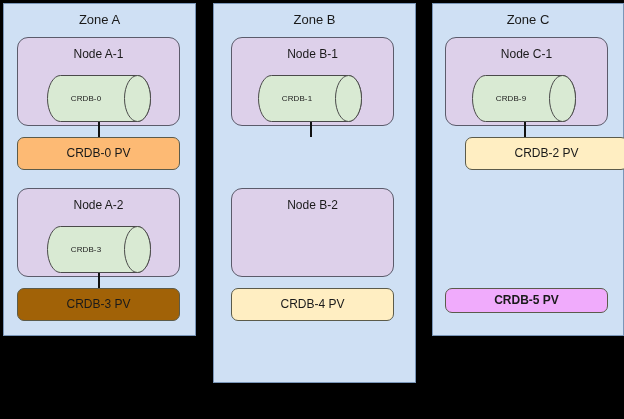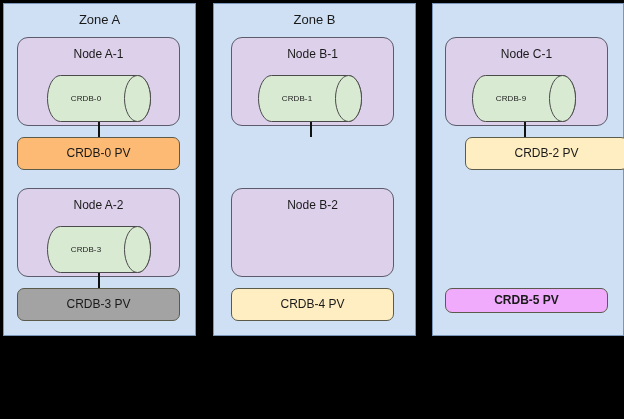--- a/index.html
+++ b/index.html
@@ -128,45 +128,46 @@
           <path d="M 90.5 0.5 L 13.5 0.5 A 13 23 0 0 0 13.5 46.5 L 90.5 46.5 A 13 23 0 0 0 90.5 0.5 Z" fill="#d9ead3" stroke="#4a4a4a" stroke-width="1"></path>
           <ellipse cx="90.5" cy="23.5" rx="13" ry="23" fill="#d9ead3" stroke="#4a4a4a" stroke-width="1"></ellipse>
         </svg>
         <div class="pod-label">CRDB-3</div>
       </div>
       <div class="connector" style="left: 94px; top: 118px; height: 15px; border-left-color: rgb(17, 17, 17);"></div>
       <div class="pv" style="left: 13px; top: 133px; width: 163px; height: 33px; background: #fdba74; border-color: rgb(91, 91, 75);">
         <span class="pv-label">CRDB-0 PV</span>
       </div>
       <div class="connector" style="left: 94px; top: 269px; height: 15px; border-left-color: rgb(17, 17, 17);"></div>
-      <div class="pv" style="left: 13px; top: 284px; width: 163px; height: 33px; background: #a3a3a3; border-color: rgb(91, 91, 75);">
+      <div class="pv" style="left: 13px; top: 284px; width: 163px; height: 33px; background: #a16207; border-color: rgb(91, 91, 75);">
         <span class="pv-label">CRDB-3 PV</span>
       </div>
     </div>
-    <div class="zone" style="left: 213px; top: 3px; width: 203px; height: 333px; background: rgb(207, 224, 244); border-color: rgb(122, 150, 184);">
+    <div class="zone" style="left: 213px; top: 3px; width: 203px; height: 380px; background: rgb(207, 224, 244); border-color: rgb(122, 150, 184);">
       <div class="zone-title">Zone B</div>
       <div class="node" style="left: 17px; top: 33px; width: 163px; height: 89px; background: rgb(221, 208, 234); border-color: rgb(91, 91, 107);">
         <div class="node-title">Node B-1</div>
       </div>
       <div class="pod" style="left: 44px; top: 71px; width: 104px; height: 47px;">
         <svg width="104" height="47" viewBox="0 0 104 47">
           <path d="M 90.5 0.5 L 13.5 0.5 A 13 23 0 0 0 13.5 46.5 L 90.5 46.5 A 13 23 0 0 0 90.5 0.5 Z" fill="#d9ead3" stroke="#4a4a4a" stroke-width="1"></path>
           <ellipse cx="90.5" cy="23.5" rx="13" ry="23" fill="#d9ead3" stroke="#4a4a4a" stroke-width="1"></ellipse>
         </svg>
         <div class="pod-label">CRDB-1</div>
       </div>
       <div class="node" style="left: 17px; top: 184px; width: 163px; height: 89px; background: rgb(221, 208, 234); border-color: rgb(91, 91, 107);">
         <div class="node-title">Node B-2</div>
       </div>
       <div class="connector" style="left: 96px; top: 118px; height: 15px; border-left-color: rgb(17, 17, 17);"></div>
       <div class="pv" style="left: 17px; top: 284px; width: 163px; height: 33px; background: rgb(255, 238, 194); border-color: rgb(91, 91, 75);">
         <span class="pv-label">CRDB-4 PV</span>
       </div>
     </div>
     <div class="zone" style="left: 432px; top: 3px; width: 192px; height: 333px; background: rgb(207, 224, 244); border-color: rgb(122, 150, 184);">
+      <div class="zone-title">Zone C</div>
       <div class="node" style="left: 12px; top: 33px; width: 163px; height: 89px; background: rgb(221, 208, 234); border-color: rgb(91, 91, 107);">
         <div class="node-title">Node C-1</div>
       </div>
       <div class="pod" style="left: 39px; top: 71px; width: 104px; height: 47px;">
         <svg width="104" height="47" viewBox="0 0 104 47">
           <path d="M 90.5 0.5 L 13.5 0.5 A 13 23 0 0 0 13.5 46.5 L 90.5 46.5 A 13 23 0 0 0 90.5 0.5 Z" fill="#d9ead3" stroke="#4a4a4a" stroke-width="1"></path>
           <ellipse cx="90.5" cy="23.5" rx="13" ry="23" fill="#d9ead3" stroke="#4a4a4a" stroke-width="1"></ellipse>
         </svg>
         <div class="pod-label">CRDB-9</div>
       </div>

